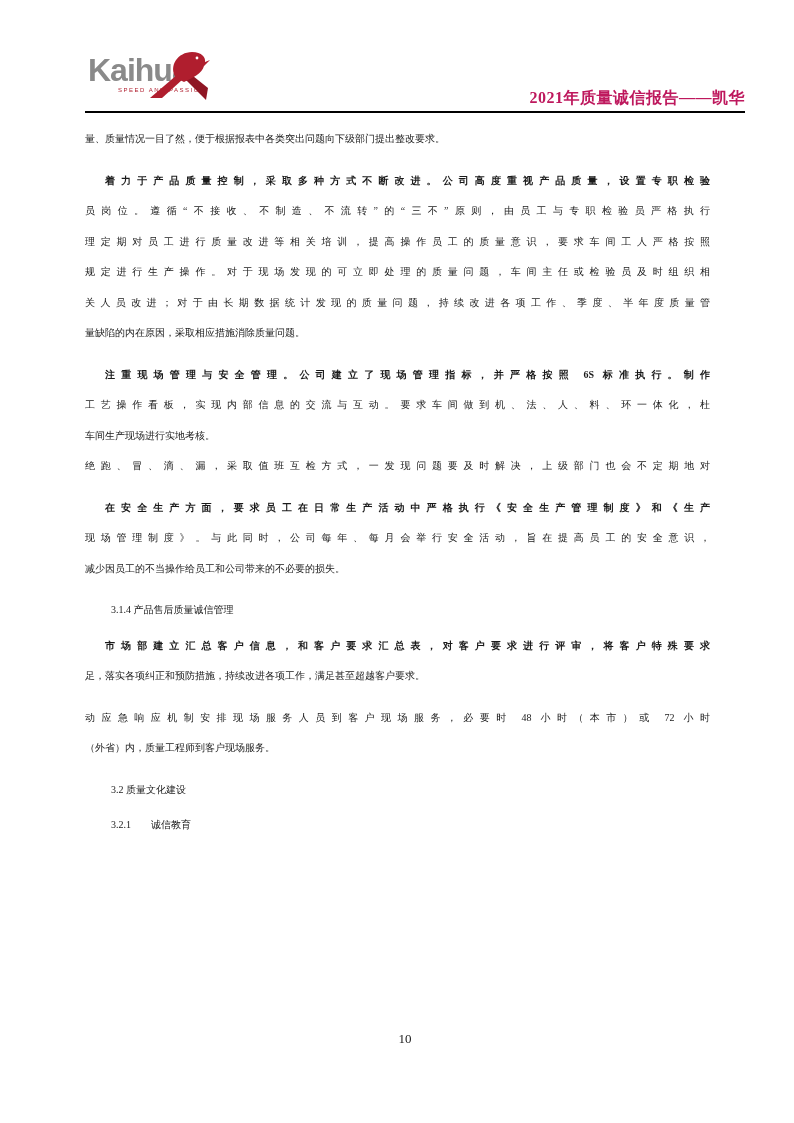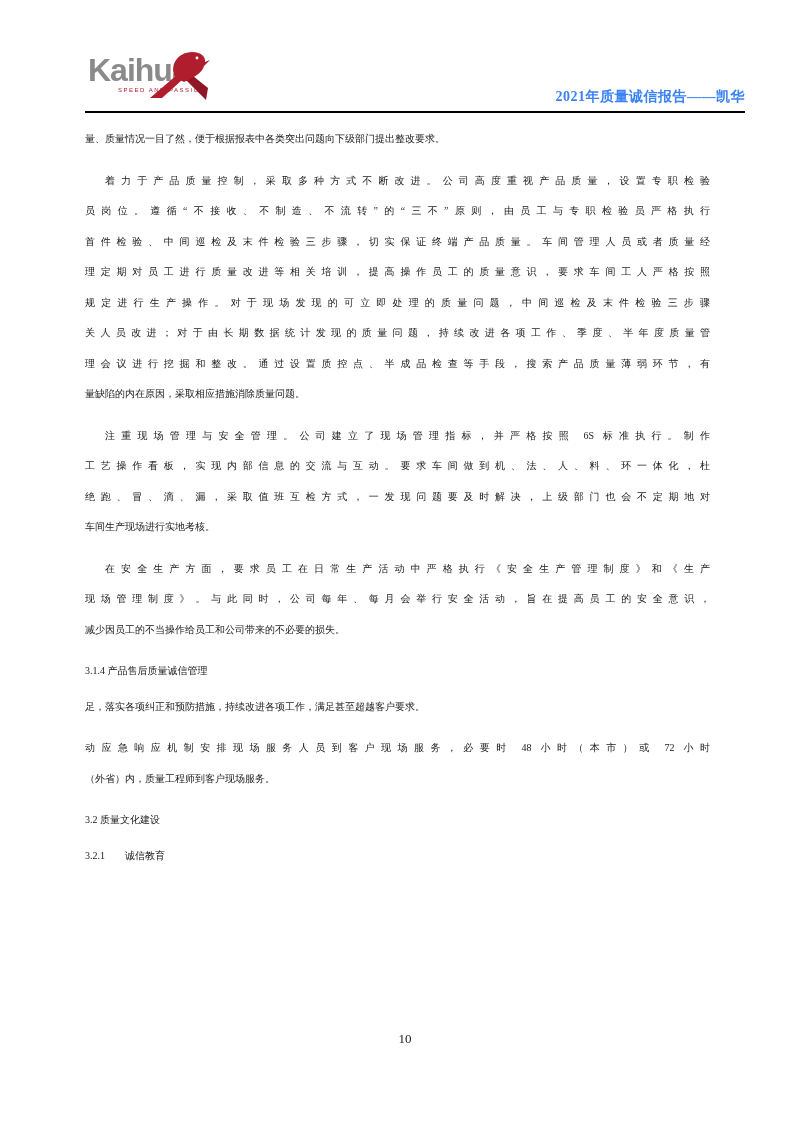--- a/index.html
+++ b/index.html
@@ -21,39 +21,39 @@
     color:#8a8a8a; letter-spacing:-1px;
   }
   .logo-bird { position:absolute; left:60px; top:-6px; }
   .logo-tagline {
     font-family:"Liberation Sans","DejaVu Sans",sans-serif;
     font-size:6px; letter-spacing:1.5px; color:#b01e2e;
     margin-top:1px; padding-left:30px; white-space:nowrap;
   }
   .header-title {
     position:absolute; top:88px; right:49px;
-    font-size:14px; font-weight:bold; color:#3b82f6;
+    font-size:16px; font-weight:bold; color:#be185d;
     letter-spacing:0.5px;
   }
   .header-rule {
     position:absolute; top:111px; left:85px; right:49px;
     border-top:2px solid #000; height:0;
   }
 
   
   .doc-body {
     position:absolute; left:85px; top:124px; width:625px;
     font-size:10px; line-height:30.5px;
   }
   .block { margin:0 0 11px 0; }
   .block-heading { margin:0 0 5px 0; }
   .line { text-align:justify; text-align-last:justify; }
-  .line-first { text-indent:2em; }
+  .line-first { text-indent:2em;font-weight:bold; }
   .line-last { text-align-last:left; }
-  .heading-line { text-align:right; }
+  .heading-line { text-align:right;margin-left:26px; }
 
   
   .page-footer {
     position:absolute; top:1031px; left:8px; width:100%;
     text-align:center; font-size:13px; color:#1a1a1a;
   }
 </style>
 </head>
 <body>
 
@@ -73,42 +73,41 @@
   <div class="header-title">2021年质量诚信报告——凯华</div>
   <div class="header-rule"></div>
 
   <div class="doc-body" id="doc-body">
       <div class="block">
         <div class="line line-last">量、质量情况一目了然，便于根据报表中各类突出问题向下级部门提出整改要求。</div>
       </div>
       <div class="block">
         <div class="line line-first">着力于产品质量控制，采取多种方式不断改进。公司高度重视产品质量，设置专职检验</div>
         <div class="line">员岗位。遵循“不接收、不制造、不流转”的“三不”原则，由员工与专职检验员严格执行</div>
-        <div class="line">首件检验、中间巡检及末件检验三步骤，切实保证终端产品质量。车间管理人员或者质量经</div>
         <div class="line">理定期对员工进行质量改进等相关培训，提高操作员工的质量意识，要求车间工人严格按照</div>
-        <div class="line">规定进行生产操作。对于现场发现的可立即处理的质量问题，中间巡检及末件检验三步骤</div>
+        <div class="line">规定进行生产操作。对于现场发现的可立即处理的质量问题，车间主任或检验员及时组织相</div>
         <div class="line">关人员改进；对于由长期数据统计发现的质量问题，持续改进各项工作、季度、半年度质量管</div>
-        <div class="line">理会议进行挖掘和整改。通过设置质控点、半成品检查等手段，搜索产品质量薄弱环节，有</div>
         <div class="line line-last">量缺陷的内在原因，采取相应措施消除质量问题。</div>
       </div>
       <div class="block">
         <div class="line line-first">注重现场管理与安全管理。公司建立了现场管理指标，并严格按照 6S 标准执行。制作</div>
         <div class="line">工艺操作看板，实现内部信息的交流与互动。要求车间做到机、法、人、料、环一体化，杜</div>
+        <div class="line line-last">车间生产现场进行实地考核。</div>
         <div class="line">绝跑、冒、滴、漏，采取值班互检方式，一发现问题要及时解决，上级部门也会不定期地对</div>
-        <div class="line line-last">车间生产现场进行实地考核。</div>
       </div>
       <div class="block">
         <div class="line line-first">在安全生产方面，要求员工在日常生产活动中严格执行《安全生产管理制度》和《生产</div>
         <div class="line">现场管理制度》。与此同时，公司每年、每月会举行安全活动，旨在提高员工的安全意识，</div>
         <div class="line line-last">减少因员工的不当操作给员工和公司带来的不必要的损失。</div>
       </div>
       <div class="block block-heading">
         <div class="line heading-line line-last">3.1.4 产品售后质量诚信管理</div>
       </div>
       <div class="block">
+        <div class="line line-first">市场部建立汇总客户信息，和客户要求汇总表，对客户要求进行评审，将客户特殊要求</div>
         <div class="line line-last">足，落实各项纠正和预防措施，持续改进各项工作，满足甚至超越客户要求。</div>
       </div>
       <div class="block">
         <div class="line">动应急响应机制安排现场服务人员到客户现场服务，必要时 48 小时（本市）或 72 小时</div>
         <div class="line line-last">（外省）内，质量工程师到客户现场服务。</div>
       </div>
       <div class="block block-heading">
         <div class="line heading-line line-last">3.2 质量文化建设</div>
       </div>
       <div class="block block-heading">

